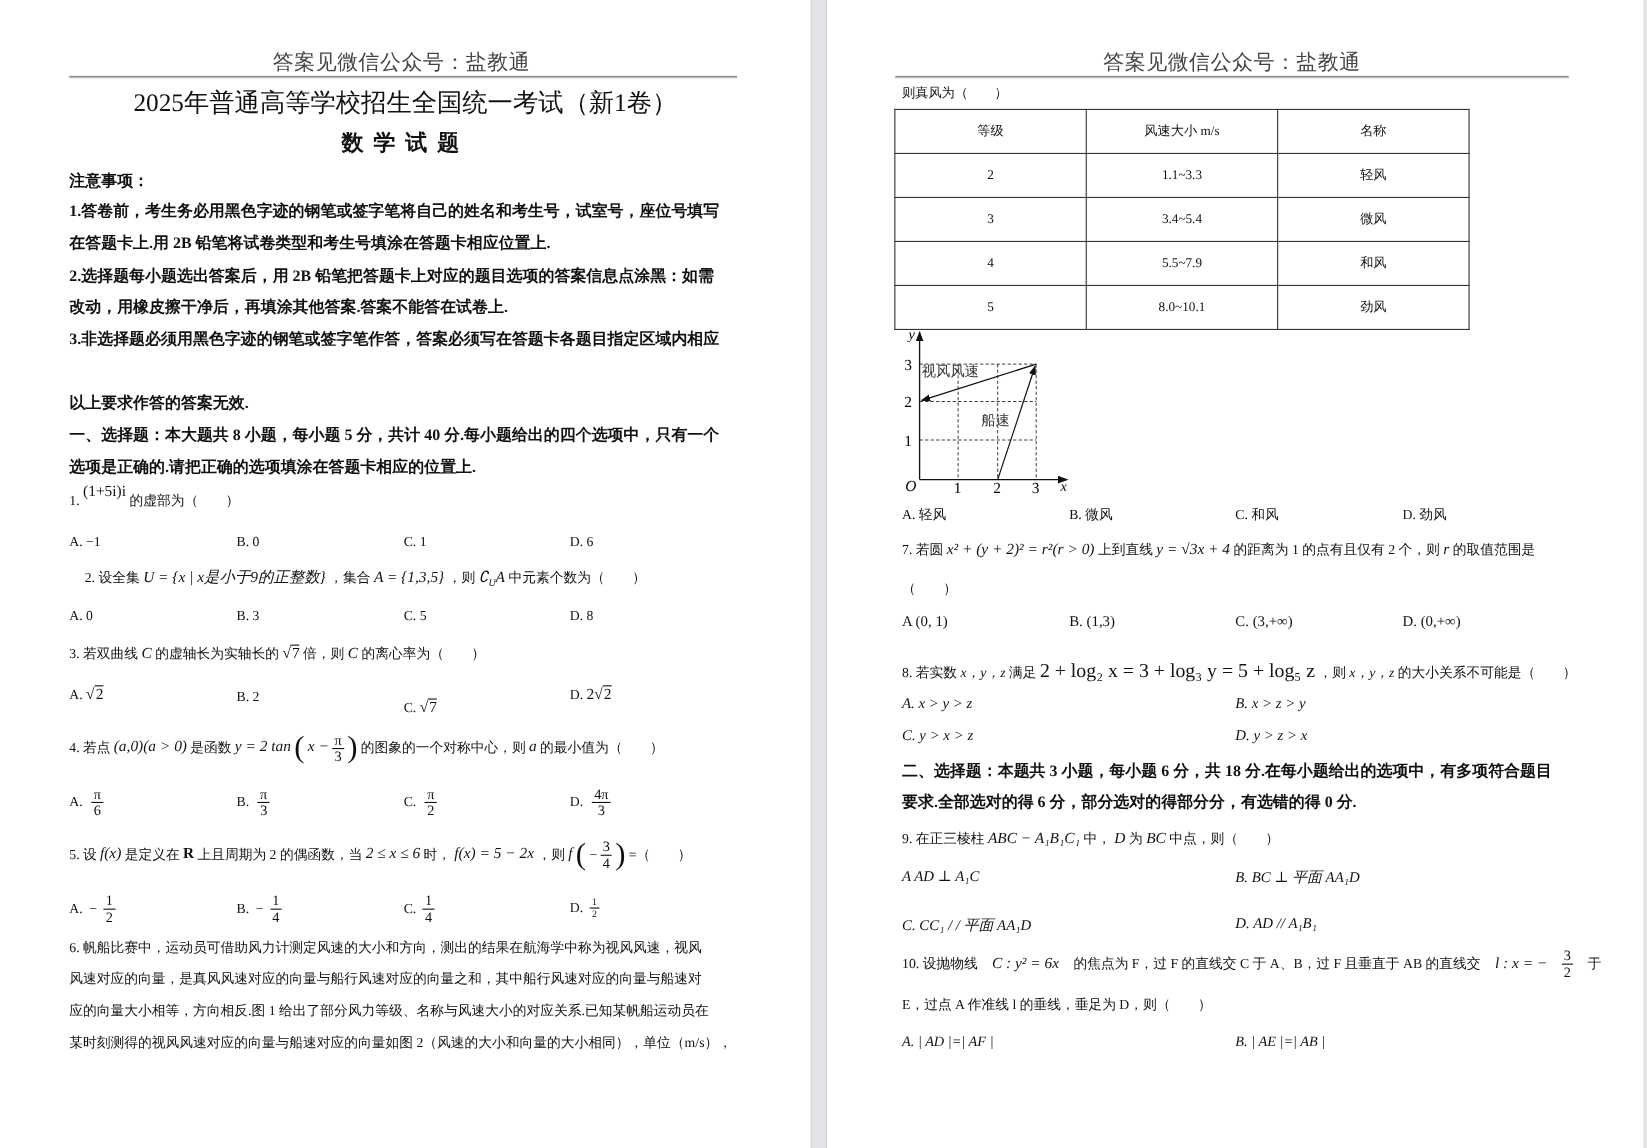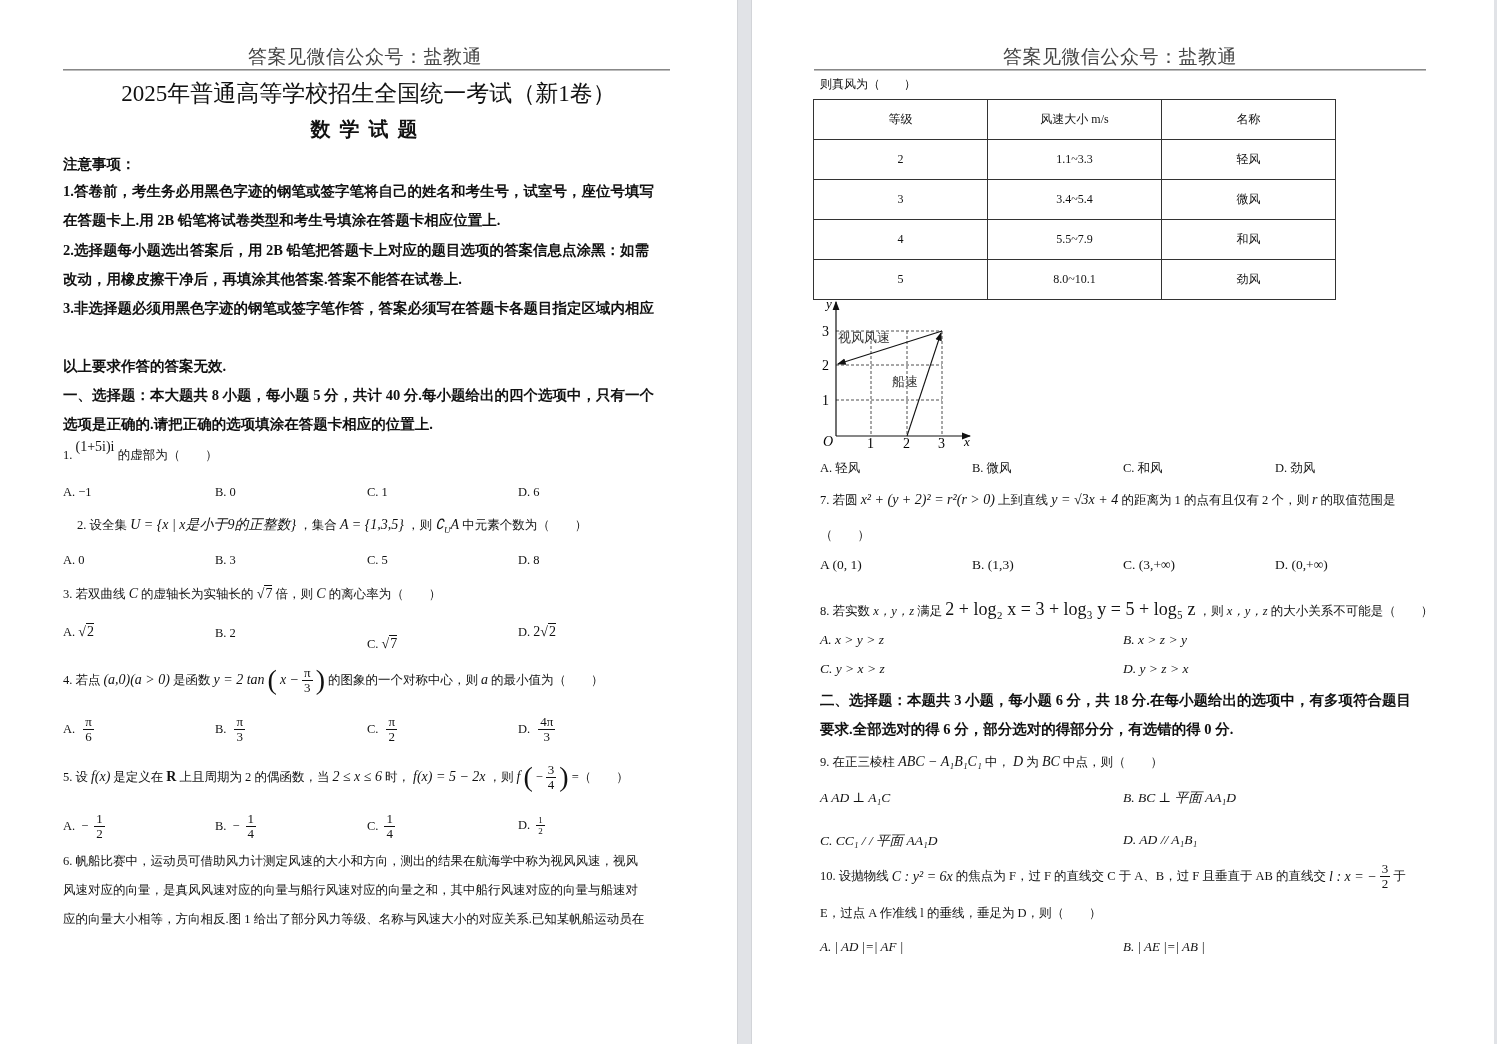--- a/index.html
+++ b/index.html
@@ -179,20 +179,21 @@
       <span>D.</span>
       <span class="frac" style="font-size:9px;line-height:10px;">
         <span class="num">1</span>
         <span>2</span>
       </span>
     </div>
 
   <div class="abs q" style="left:63px;top:853px;">6. 帆船比赛中，运动员可借助风力计测定风速的大小和方向，测出的结果在航海学中称为视风风速，视风</div>
   <div class="abs q" style="left:63px;top:882px;">风速对应的向量，是真风风速对应的向量与船行风速对应的向量之和，其中船行风速对应的向量与船速对</div>
   <div class="abs q" style="left:63px;top:911px;">应的向量大小相等，方向相反.图 1 给出了部分风力等级、名称与风速大小的对应关系.已知某帆船运动员在</div>
+  <div class="abs q" style="left:63px;top:940px;">某时刻测得的视风风速对应的向量与船速对应的向量如图 2（风速的大小和向量的大小相同），单位（m/s），</div>
 </div>
 
 <div class="gutter"></div>
 
 <div class="page" id="page-right">
   <div class="hdr" style="left:62px;width:612px;">答案见微信公众号：盐教通</div>
   <div class="hdr-rule" style="left:62px;width:612px;"></div>
 
   <div class="abs q" style="left:68px;top:76px;font-size:12px;">则真风为（　　）</div>
 
@@ -305,21 +306,21 @@
     <span class="math">D</span>
     <span>为</span>
     <span class="math">BC</span>
     <span>中点，则（　　）</span>
   </div>
   <div class="abs opt math" style="left:68px;top:789px;font-size:13.5px;">A  AD ⊥ A₁C</div>
   <div class="abs opt math" style="left:371px;top:789px;font-size:13.5px;">B.  BC ⊥ 平面 AA₁D</div>
   <div class="abs opt math" style="left:68px;top:832px;font-size:13.5px;">C.  CC₁ / / 平面 AA₁D</div>
   <div class="abs opt math" style="left:371px;top:832px;font-size:13.5px;">D.  AD // A₁B₁</div>
 
-  <div class="abs q" style="left:68px;top:862px;display:flex;align-items:center;gap:3px;">
+  <div class="abs q" style="left:68px;top:862px;display:flex;align-items:center;gap:13px;">
     <span>10. 设抛物线</span>
     <span class="math">C : y² = 6x</span>
     <span>的焦点为 F，过 F 的直线交 C 于 A、B，过 F 且垂直于 AB 的直线交</span>
     <span class="math">l : x = −</span>
     <span class="frac">
         <span class="num">3</span>
         <span>2</span>
       </span>
     <span>于</span>
   </div>

